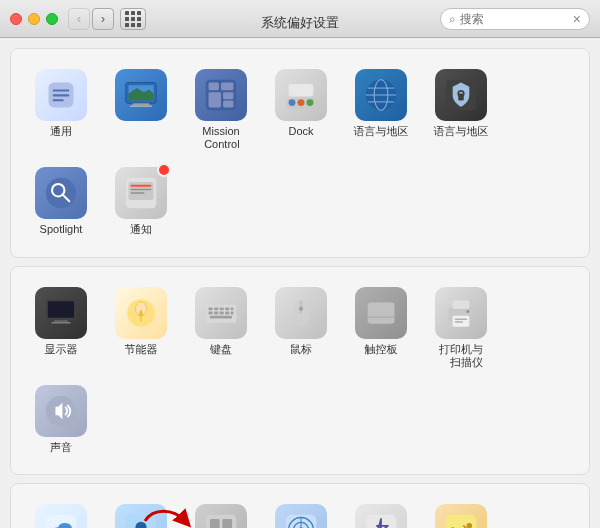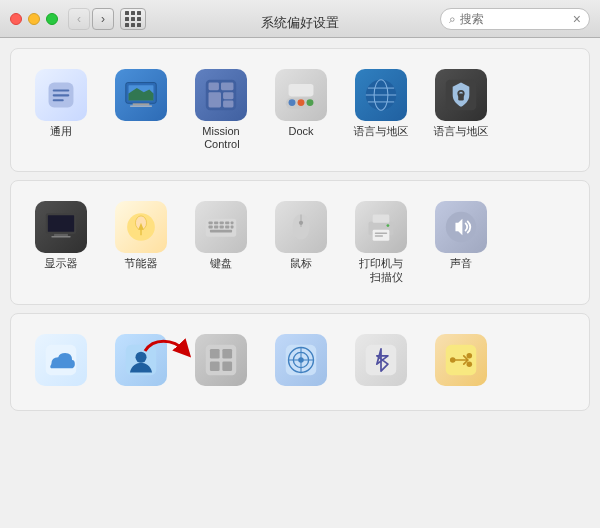--- a/index.html
+++ b/index.html
@@ -315,21 +315,44 @@
           <svg class="svg-icon" viewBox="0 0 52 52">
               <rect x="4" y="4" width="44" height="44" rx="6" fill="#404040"></rect>
               <path d="M26 8 L38 14 L38 26 C38 34 32 40 26 43 C20 40 14 34 14 26 L14 14 Z" fill="#a0c0e0"></path>
               <rect x="22" y="24" width="8" height="10" rx="2" fill="#404040"></rect>
               <circle cx="26" cy="24" r="4" fill="none" stroke="#404040" stroke-width="2.5"></circle>
             </svg>
         </div>
         <span class="icon-label">语言与地区</span>
       </div>
 
-
+      <div class="icon-item">
+        <div class="icon-img icon-spotlight">
+          <svg class="svg-icon" viewBox="0 0 52 52">
+              <circle cx="26" cy="26" r="22" fill="#5070b0"></circle>
+              <circle cx="22" cy="22" r="9" fill="none" stroke="white" stroke-width="3"></circle>
+              <line x1="28" y1="28" x2="38" y2="38" stroke="white" stroke-width="3" stroke-linecap="round"></line>
+            </svg>
+        </div>
+        <span class="icon-label">Spotlight</span>
+      </div>
+
+      <div class="icon-item">
+        <div class="icon-img icon-notify" style="position:relative;">
+          <svg class="svg-icon" viewBox="0 0 52 52">
+              <rect x="4" y="4" width="44" height="44" rx="6" fill="#e0e0e0"></rect>
+              <rect x="8" y="10" width="36" height="26" rx="3" fill="#c8c8c8"></rect>
+              <rect x="11" y="14" width="30" height="3" rx="1.5" fill="#ff5030"></rect>
+              <rect x="11" y="20" width="30" height="2" rx="1" fill="#909090"></rect>
+              <rect x="11" y="25" width="20" height="2" rx="1" fill="#909090"></rect>
+            </svg>
+          <div class="badge"></div>
+        </div>
+        <span class="icon-label">通知</span>
+      </div>
 
     </div>
   </div>
 
   <div class="section">
     <div class="icons-grid">
 
       <div class="icon-item">
         <div class="icon-img icon-display">
           <svg class="svg-icon" viewBox="0 0 52 52">
@@ -377,20 +400,29 @@
         <div class="icon-img icon-mouse">
           <svg class="svg-icon" viewBox="0 0 52 52">
               <path d="M26 8 C16 8 14 18 14 26 C14 36 18 44 26 44 C34 44 38 36 38 26 C38 18 36 8 26 8Z" fill="#d0d0d0"></path>
               <line x1="26" y1="8" x2="26" y2="26" stroke="#b0b0b0" stroke-width="1.5"></line>
               <circle cx="26" cy="20" r="3" fill="#a0a0a0"></circle>
             </svg>
         </div>
         <span class="icon-label">鼠标</span>
       </div>
 
+      <div class="icon-item">
+        <div class="icon-img icon-trackpad">
+          <svg class="svg-icon" viewBox="0 0 52 52">
+              <rect x="6" y="10" width="40" height="32" rx="5" fill="#c0c0c0" stroke="#a0a0a0" stroke-width="1"></rect>
+              <line x1="6" y1="32" x2="46" y2="32" stroke="#a0a0a0" stroke-width="1"></line>
+            </svg>
+        </div>
+        <span class="icon-label">触控板</span>
+      </div>
 
       <div class="icon-item">
         <div class="icon-img icon-printer">
           <svg class="svg-icon" viewBox="0 0 52 52">
               <rect x="8" y="18" width="36" height="20" rx="3" fill="#c8c8c8"></rect>
               <rect x="14" y="8" width="24" height="12" rx="2" fill="#e0e0e0"></rect>
               <rect x="14" y="30" width="24" height="16" rx="2" fill="#f0f0f0"></rect>
               <rect x="17" y="34" width="18" height="2" rx="1" fill="#b0b0b0"></rect>
               <rect x="17" y="38" width="12" height="2" rx="1" fill="#b0b0b0"></rect>
               <circle cx="36" cy="24" r="2" fill="#50b050"></circle>

